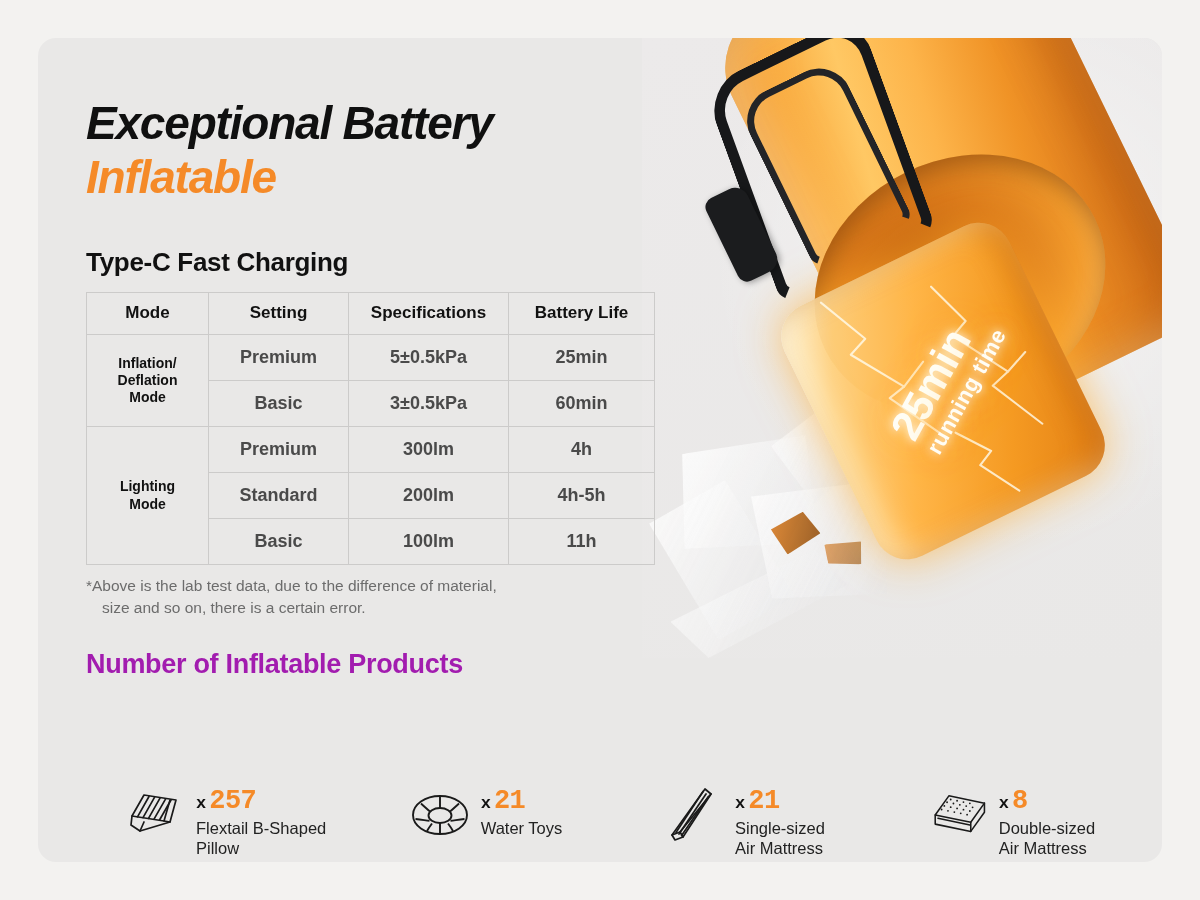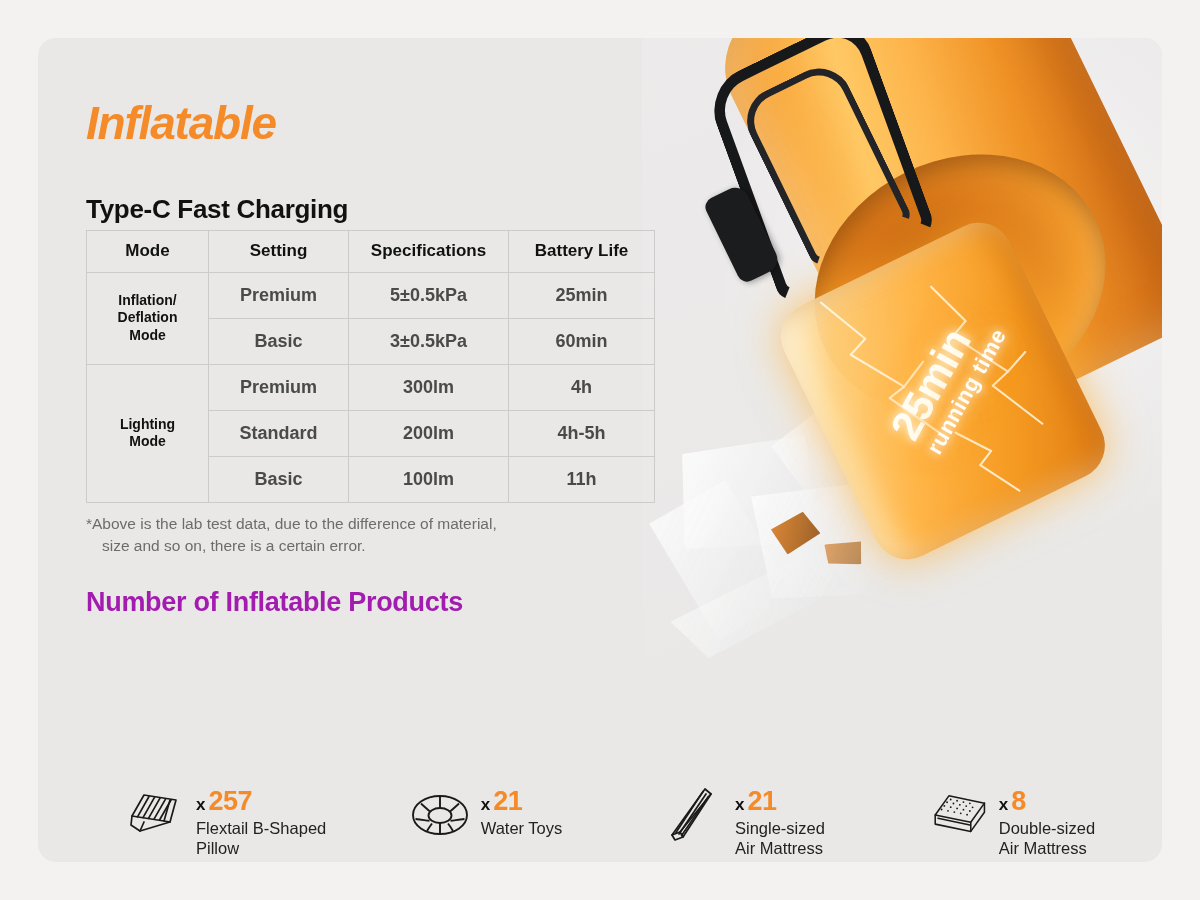--- a/index.html
+++ b/index.html
@@ -228,21 +228,21 @@
     margin: 0;
     font-size: 46px;
     font-weight: 700;
     font-style: italic;
     letter-spacing: -1.2px;
     color: #f58a28;
     line-height: 1.12;
   }
 
   #section-title-charging {
-    margin: 44px 0 5px 0;
+    margin: 44px 0 14px 0;
     font-size: 26px;
     font-weight: 700;
     color: #111;
     letter-spacing: -0.3px;
   }
 
   
   #spec-table {
     border-collapse: collapse;
     width: 568px;
@@ -322,20 +322,21 @@
     justify-content: center;
   }
   .count-text { padding-top: 2px; }
   .count-qty {
     font-size: 17px;
     font-weight: 700;
     color: #111;
     line-height: 1;
     margin-bottom: 3px;
     white-space: nowrap;
+    font-family: Liberation Mono, monospace;
   }
   .count-qty .num {
     font-size: 27px;
     font-weight: 700;
     color: #f58a28;
     margin-left: 3px;
     letter-spacing: -0.5px;
   }
   .count-label {
     font-size: 16.5px;
@@ -384,20 +385,21 @@
       </div>
     </div>
 
     <div class="handle-outer"></div>
     <div class="handle-inner-wire"></div>
     <div class="handle-grip"></div>
   </div>
 
   <div id="content-column">
 
+    <h1 id="headline">Exceptional Battery</h1>
     <h1 id="headline-accent">Inflatable</h1>
 
     <h2 id="section-title-charging">Type-C Fast Charging</h2>
 
     <table id="spec-table">
       <colgroup>
         <col class="c-mode">
           <col class="c-setting">
           <col class="c-spec">
           <col class="c-life">

